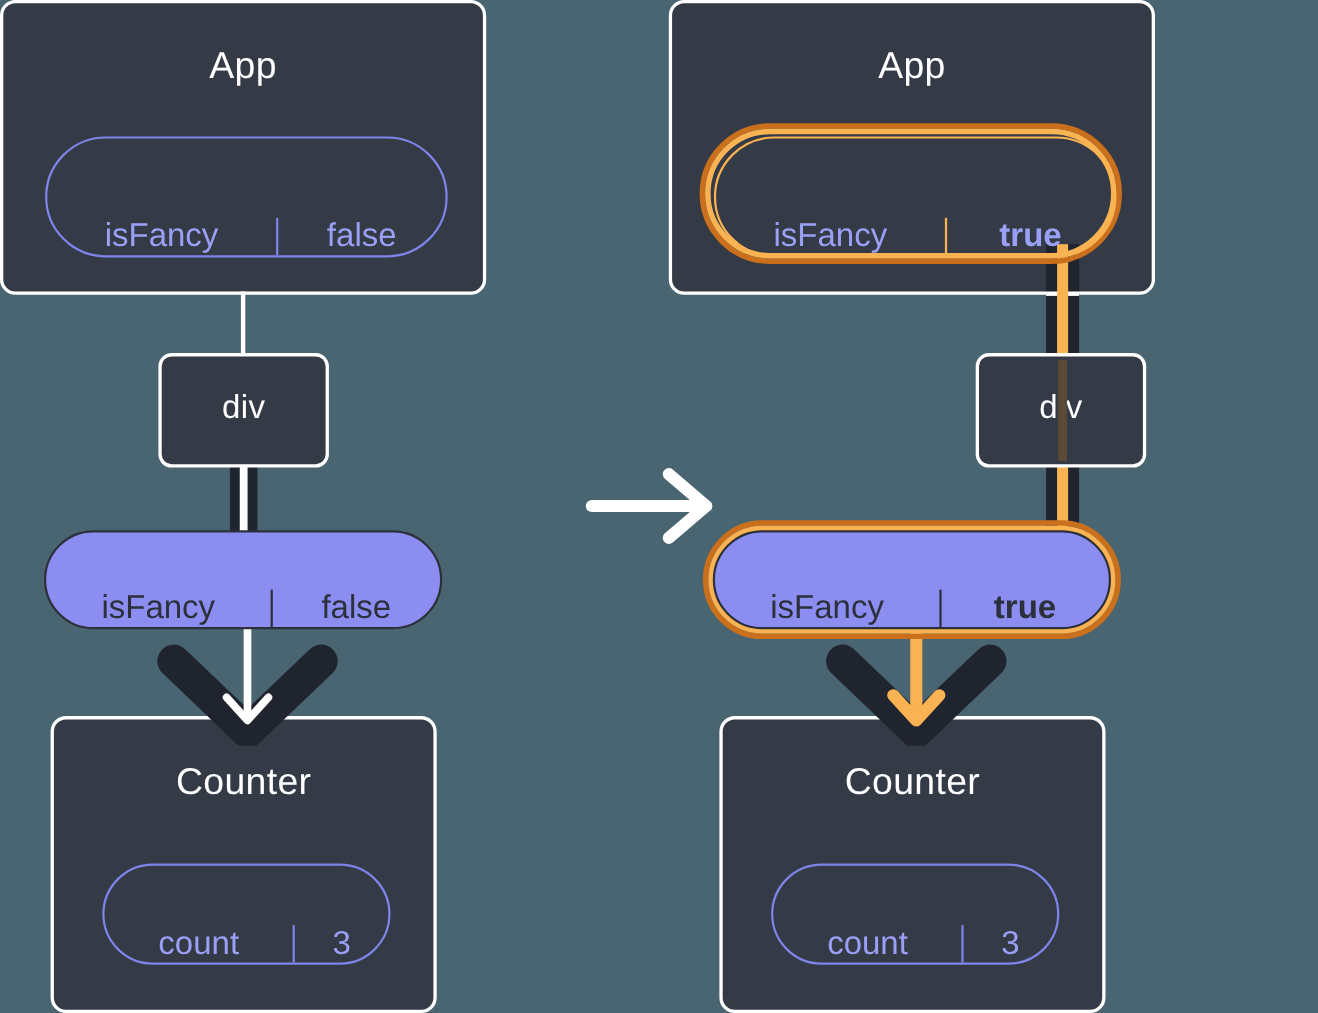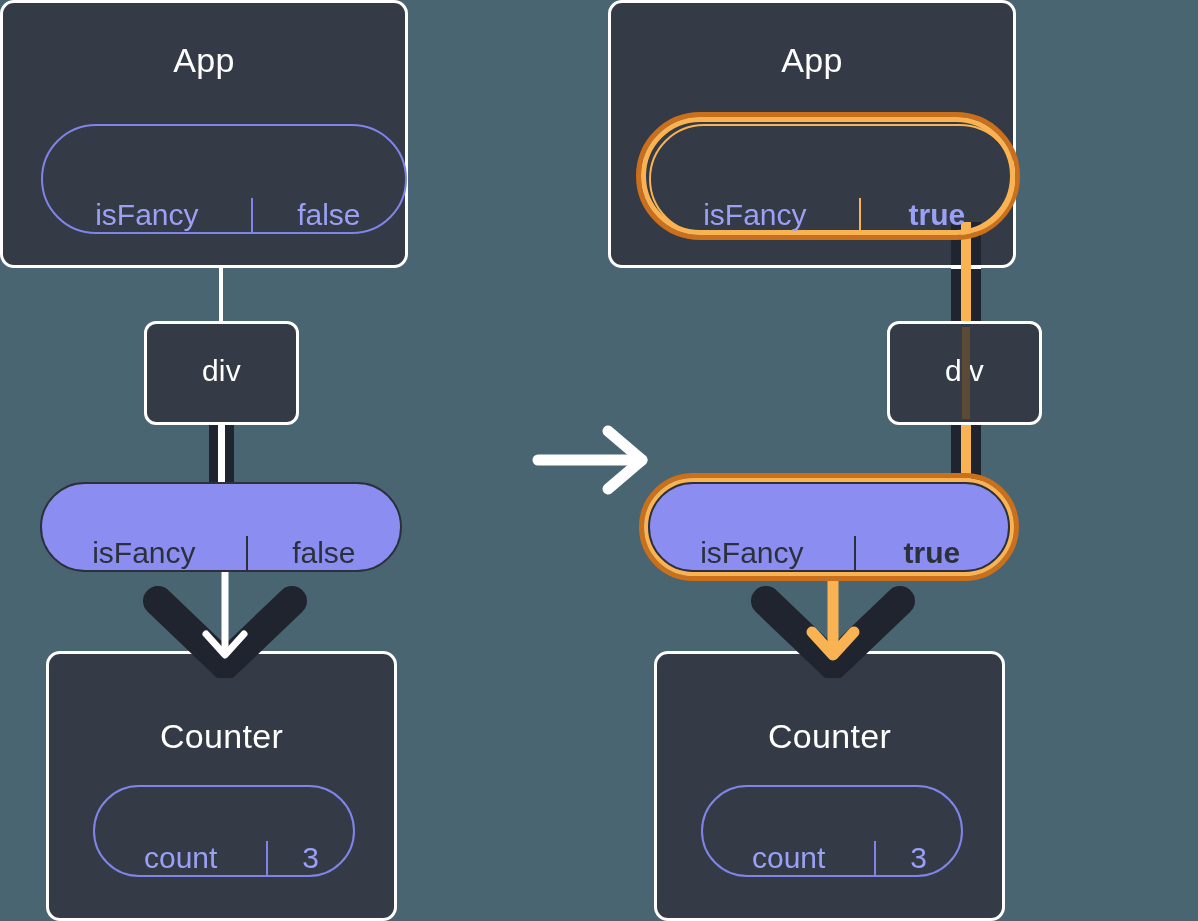--- a/index.html
+++ b/index.html
@@ -40,30 +40,30 @@
     position: absolute;
     left: 0;
     width: 100%;
     text-align: center;
     color: #ffffff;
     font-size: 34px;
     letter-spacing: .3px;
   }
 
   
-  .app-box   { width: 408px; height: 268px; }
+  .app-box   { width: 442px; height: 268px; }
   .app-title { top: 38px; }
 
   
   .div-box   { width: 155px; height: 104px; border-radius: 12px; }
   .div-title { top: 30px; font-size: 30px; }
 
   
   .counter-box   { width: 351px; height: 270px; }
-  .counter-title { top: 38px; margin-top: 25px; }
+  .counter-title { top: 38px; }
 
   
   .pill {
     position: absolute;
     display: flex;
     align-items: flex-end;
     box-sizing: border-box;
     border-radius: 999px;
   }
   .pill .cell {

